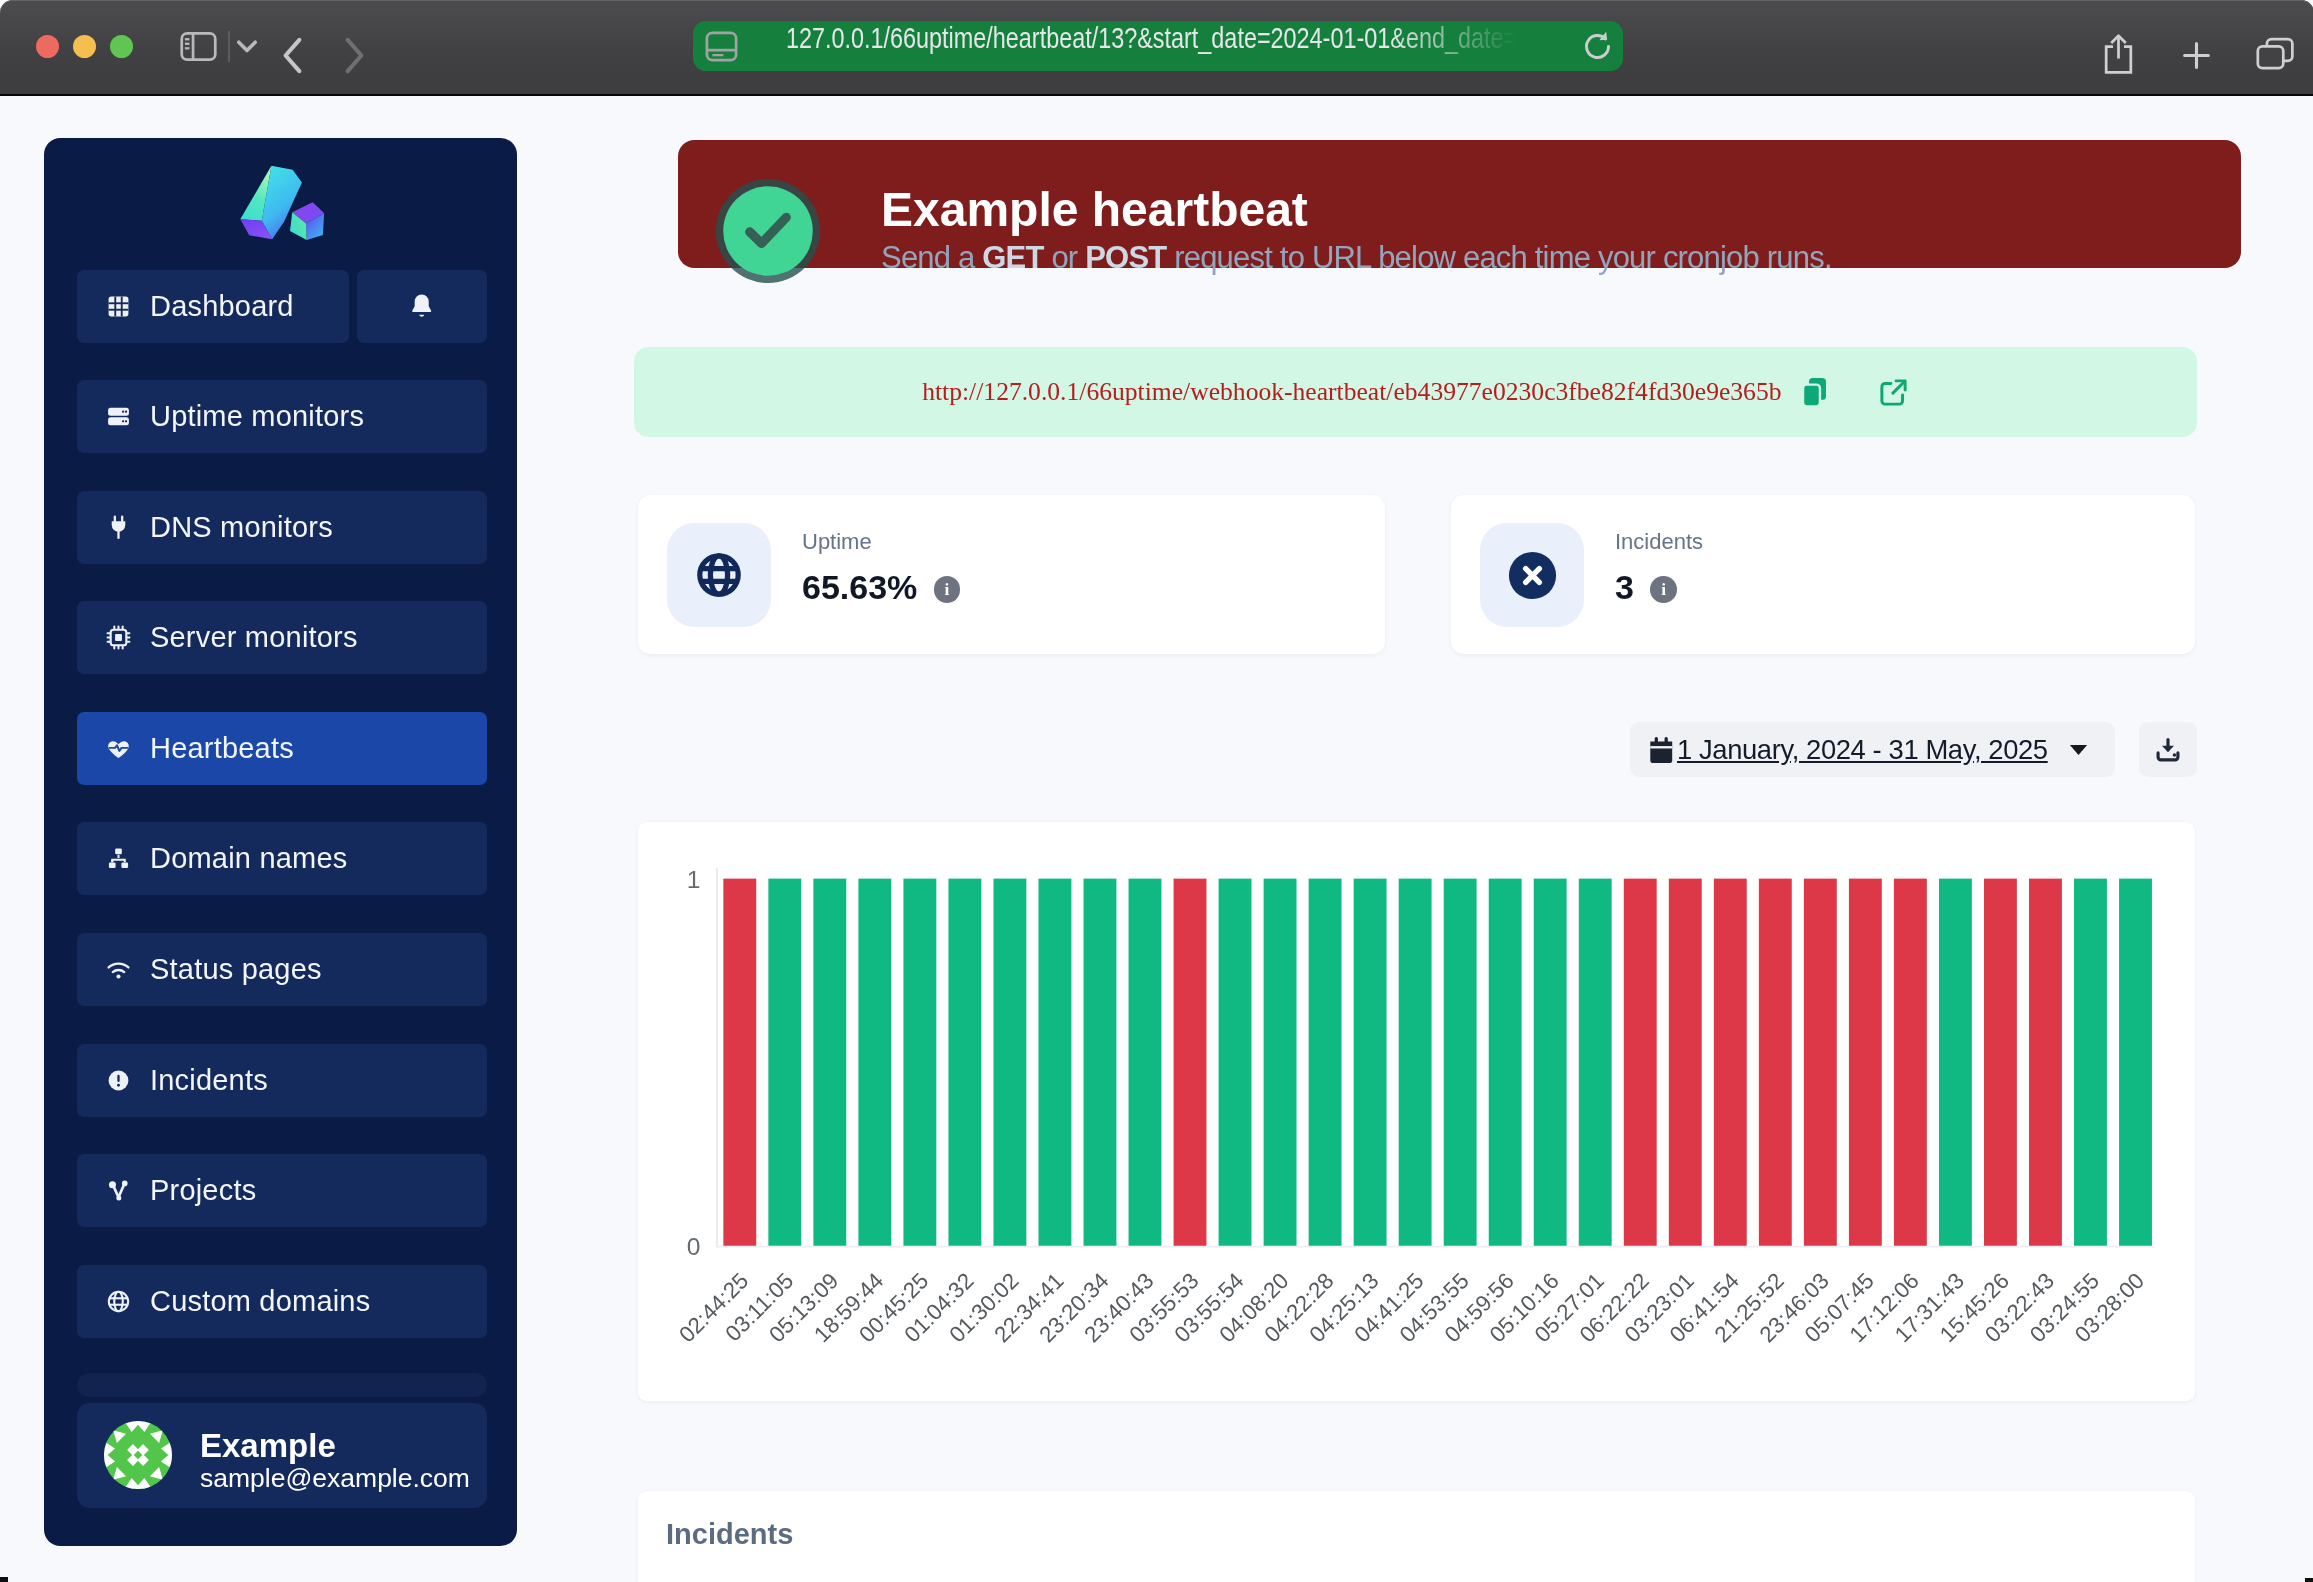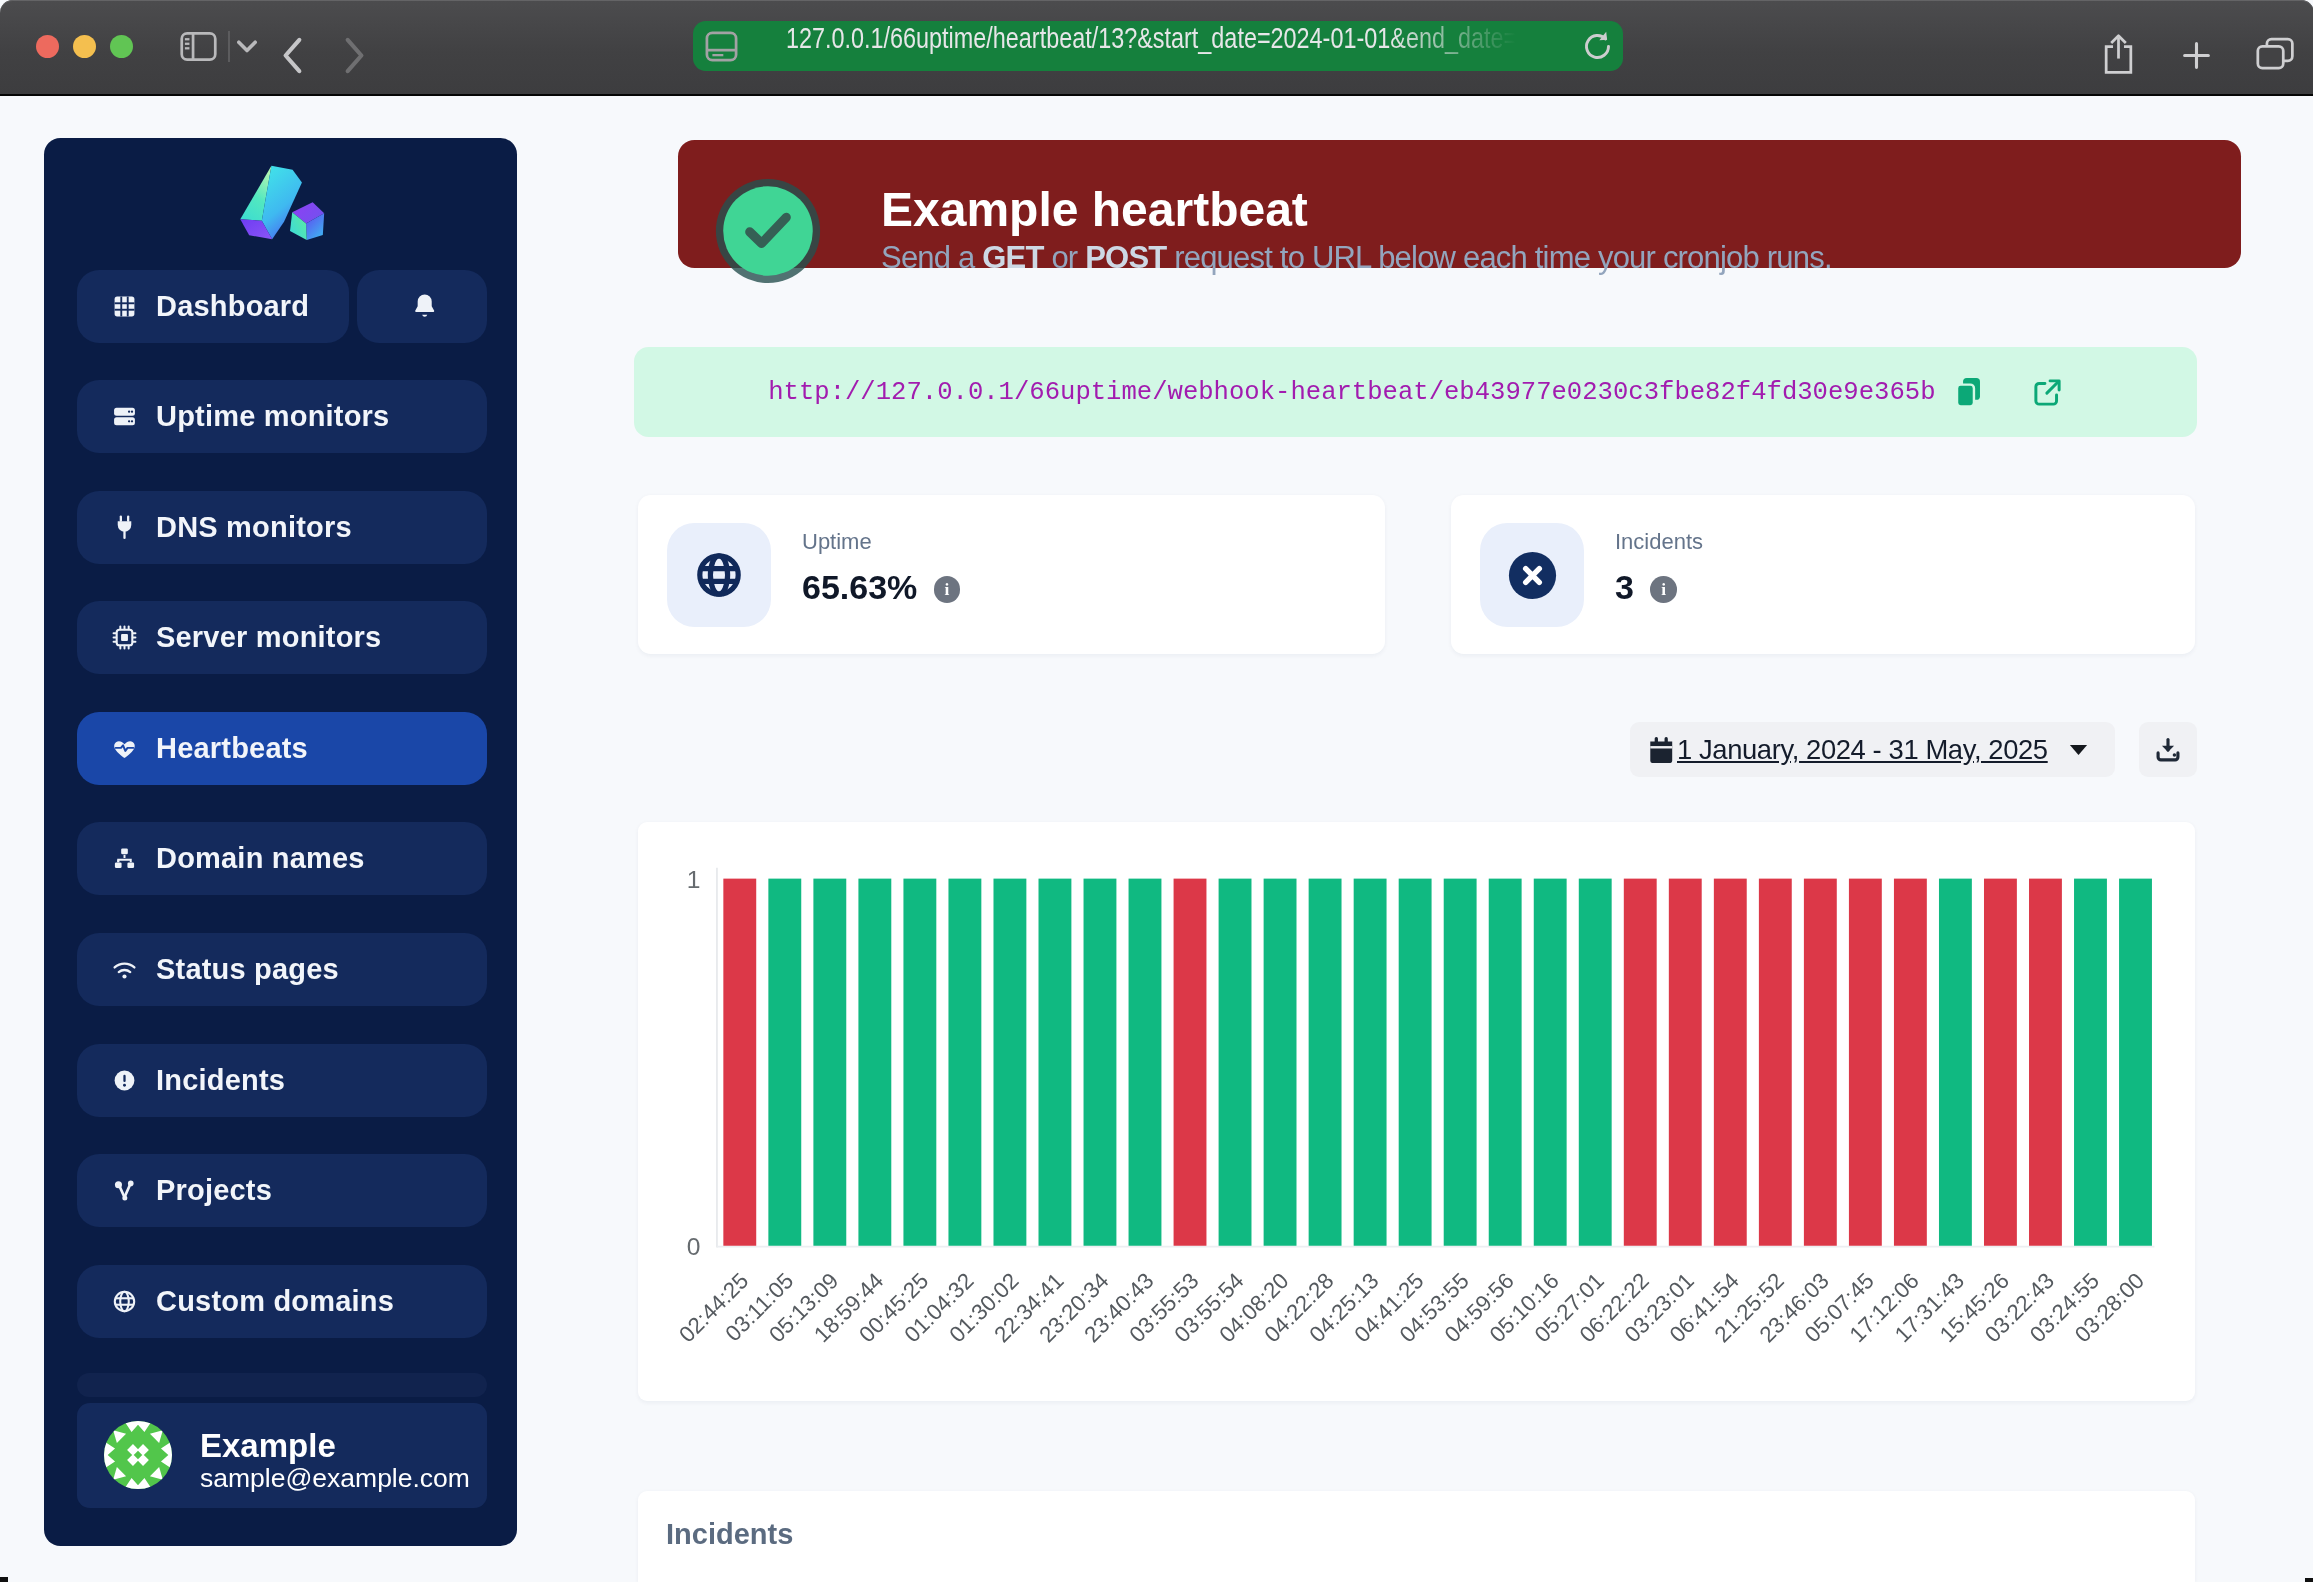--- a/index.html
+++ b/index.html
@@ -16,35 +16,35 @@
   .urlfield { position:absolute; left:693px; top:21px; width:930px; height:50px;
     background:#15803d; border-radius:12.8px; display:flex; align-items:flex-start; justify-content:center; }
   .urltext { font-size:30px; color:#e6e6e8; white-space:nowrap; transform:scaleX(0.78); transform-origin:50% 50%; }
   .urlfade { background:linear-gradient(to right,#e6e6e8 0%, rgba(230,230,232,0) 90%);
     -webkit-background-clip:text; background-clip:text; color:transparent; }
 
   
   .sidebar { position:absolute; left:44px; top:138px; width:473px; height:1408px;
     background:#0a1c45; border-radius:16.4px; }
   .nav { position:absolute; left:33px; width:410px; height:73px; background:#142a5c;
-    border-radius:22px; display:flex; align-items:center; color:#f2f5fa;
-    font-size:29px; font-weight:700; letter-spacing:0.2px;padding-left:6px; }
+    border-radius:7px; display:flex; align-items:center; color:#f2f5fa;
+    font-size:29px; font-weight:400; letter-spacing:0.2px; }
   .nav .ic { margin-left:29px; margin-right:19px; width:25px; height:25px; flex:0 0 25px; }
   .nav.active { background:#1a47a8; }
 
   
   .hero { position:absolute; left:634px; top:140px; width:1563px; height:128px;
     background:#7f1d1d; border-radius:16.4px;margin-left:44px; }
   .hero h1 { position:absolute; left:203px; top:46px; color:#fff; font-size:48px; font-weight:700; letter-spacing:0px; line-height:1; }
   .hero .sub { position:absolute; left:203px; top:102px; color:#93a5bd; font-size:31px; letter-spacing:-0.8px; line-height:1; }
   .hero .sub b { color:#cdd8e4; }
 
   .hook { position:absolute; left:634px; top:347px; width:1563px; height:90px;
     background:#d2f8e5; border-radius:14.6px; display:flex; align-items:center; justify-content:center; }
-  .hook .u { font-family:Liberation Mono, monospace; font-size:25.6px; color:#a21caf; }
+  .hook .u { font-family:Liberation Serif, serif; font-size:25.6px; color:#b91c1c; }
 
   .card { position:absolute; background:#fff; border-radius:12.8px; box-shadow:0 1.8px 4.6px rgba(20,35,70,0.05); }
   .tile { position:absolute; left:29px; top:28px; width:104px; height:104px; border-radius:27.4px; background:#e9effb; display:flex; align-items:center; justify-content:center; }
   .slabel { position:absolute; left:164px; top:34px; font-size:22px; color:#64748b; }
   .sval { position:absolute; left:164px; top:73px; font-size:34px; font-weight:700; color:#101828; display:flex; align-items:center; gap:16.4px; }
   .info { width:26.5px; height:26.5px; border-radius:50%; background:#6d7480; color:#fff;
     font-size:17.4px; font-weight:700; display:inline-flex; align-items:center; justify-content:center;
     font-family:"Liberation Serif", serif; position:relative; top:1.8px; }
 
   .datebtn { position:absolute; left:1630px; top:722px; width:485px; height:55px; background:#f0f1f4;

